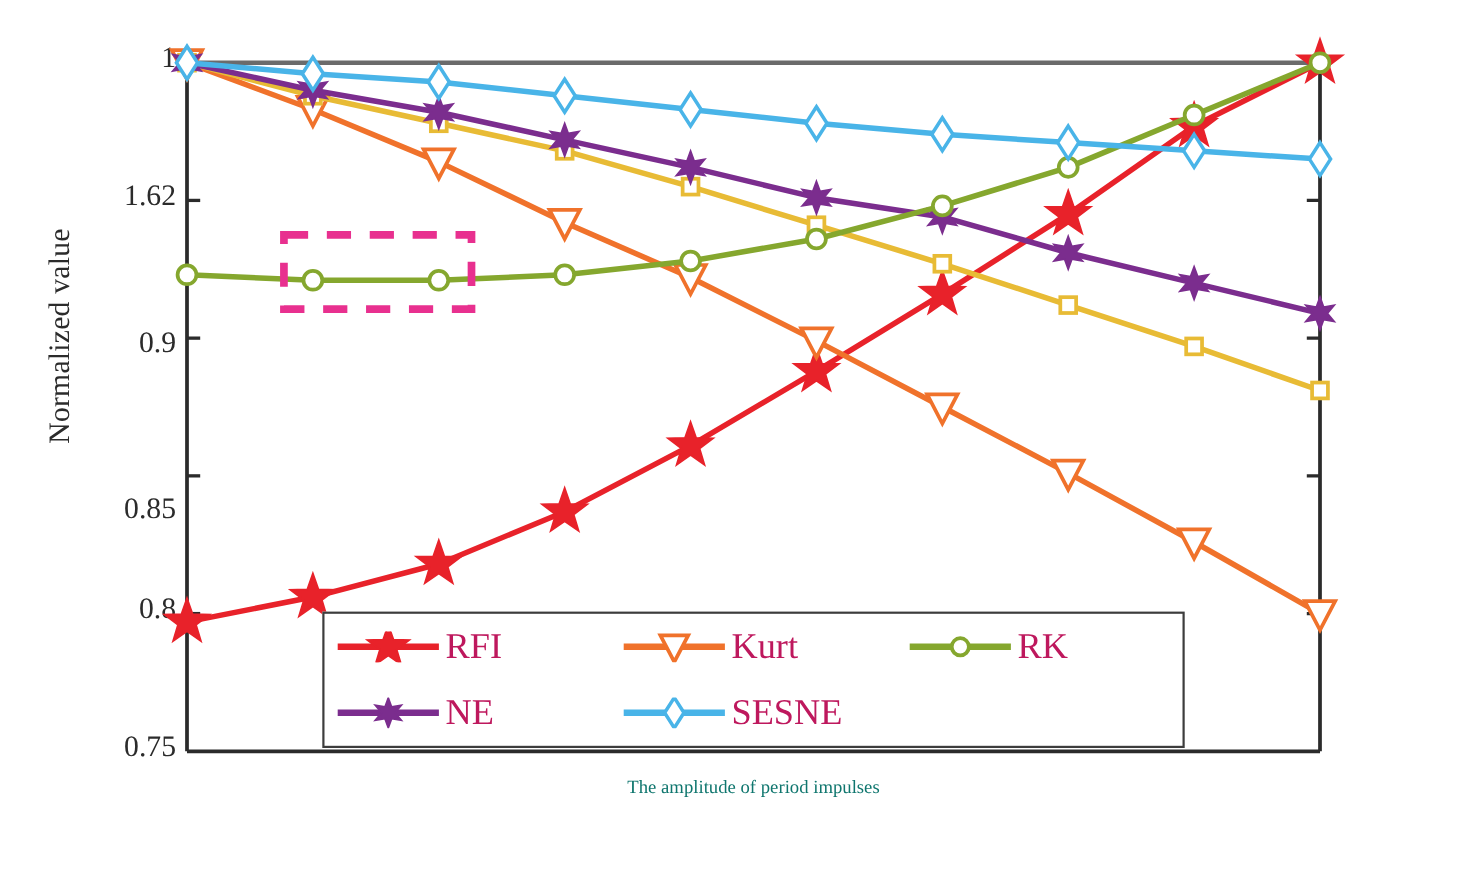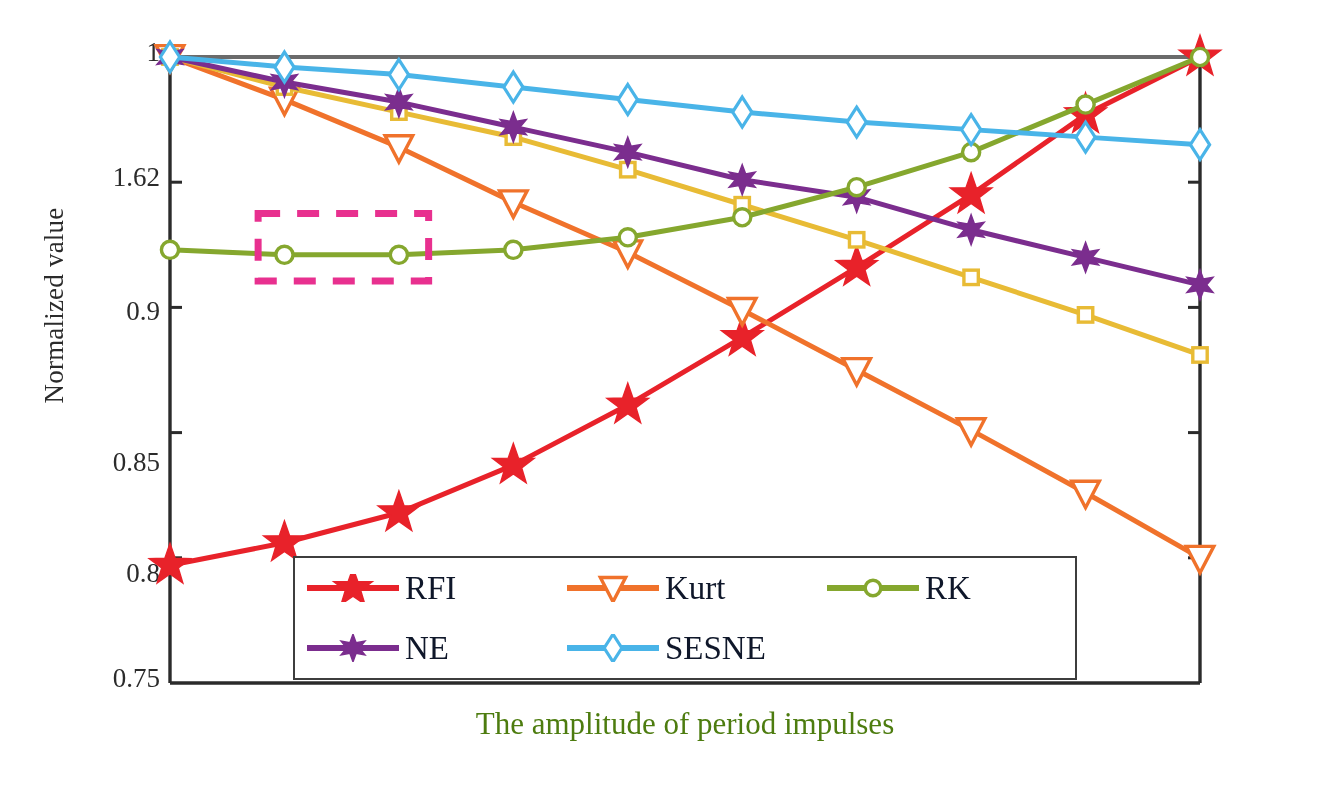--- a/index.html
+++ b/index.html
@@ -32,22 +32,22 @@
     transform: rotate(-90deg);
     color: #2b2b2b;
     white-space: nowrap;
   }
   .axis-label-x {
     position: absolute;
     left: 170px;
     top: 706px;
     width: 1030px;
     text-align: center;
-    font-size: 31px;
-    color: #4d7c0f;
+    font-size: 17px;
+    color: #0f766e;
     white-space: nowrap;
   }
   .ytick-label {
     position: absolute;
     right: 1166px;
     text-align: right;
     font-size: 27px;
     color: #2b2b2b;
     white-space: nowrap;
     line-height: 1;
@@ -72,38 +72,38 @@
     gap: 4px;
     padding-left: 10px;
   }
   .legend-sample {
     width: 96px;
     height: 28px;
     flex: 0 0 auto;
   }
   .legend-text {
     font-size: 33px;
-    color: #0f172a;
+    color: #be185d;
     white-space: nowrap;
     line-height: 1;
   }
 </style>
 </head>
 <body>
 
 <div id="figure">
 
   <div class="axis-label-y">Normalized value</div>
 
   <div id="ytick-labels">
       <div class="ytick-label" style="top: 39px;">1</div>
       <div class="ytick-label" style="top: 164.2px;">1.62</div>
       <div class="ytick-label" style="top: 298px;">0.9</div>
       <div class="ytick-label" style="top: 414.6px; margin-top: 34px;">0.85</div>
-      <div class="ytick-label" style="top: 539.8px; margin-top: 20px;">0.8</div>
+      <div class="ytick-label" style="top: 539.8px;">0.8</div>
       <div class="ytick-label" style="top: 665px;">0.75</div>
     </div>
 
   <svg id="plot" width="1326" height="800" style="position:absolute;left:0;top:0;">
       <line x1="170" y1="57" x2="1200" y2="57" stroke="#6b6b6b" stroke-width="4"></line>
       <line x1="170" y1="57" x2="170" y2="683" stroke="#2b2b2b" stroke-width="3.4"></line>
       <line x1="1200" y1="57" x2="1200" y2="683" stroke="#2b2b2b" stroke-width="3.4"></line>
       <line x1="170" y1="683" x2="1200" y2="683" stroke="#2b2b2b" stroke-width="3.4"></line>
       <line x1="170" y1="182.2000000000001" x2="182" y2="182.2000000000001" stroke="#2b2b2b" stroke-width="3"></line>
       <line x1="1188" y1="182.2000000000001" x2="1200" y2="182.2000000000001" stroke="#2b2b2b" stroke-width="3"></line>

